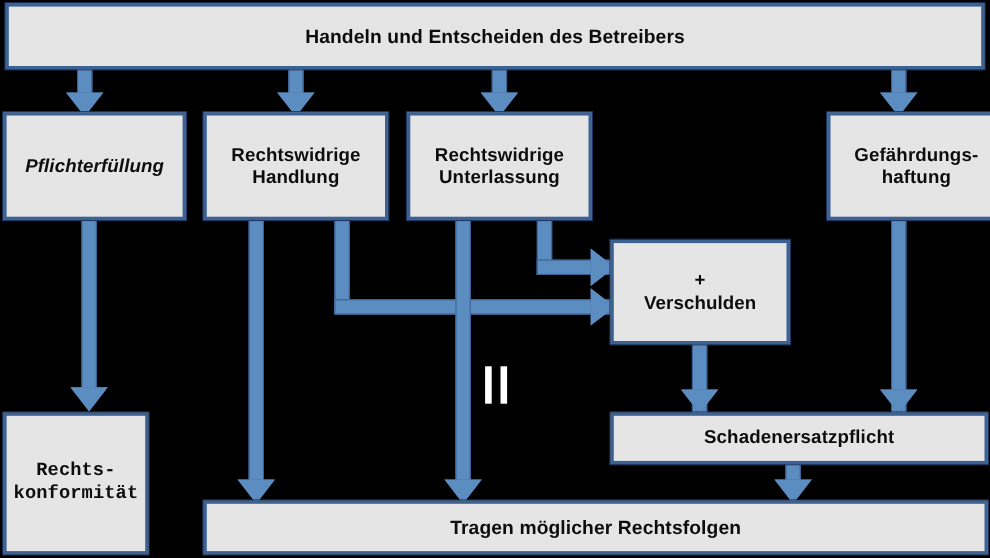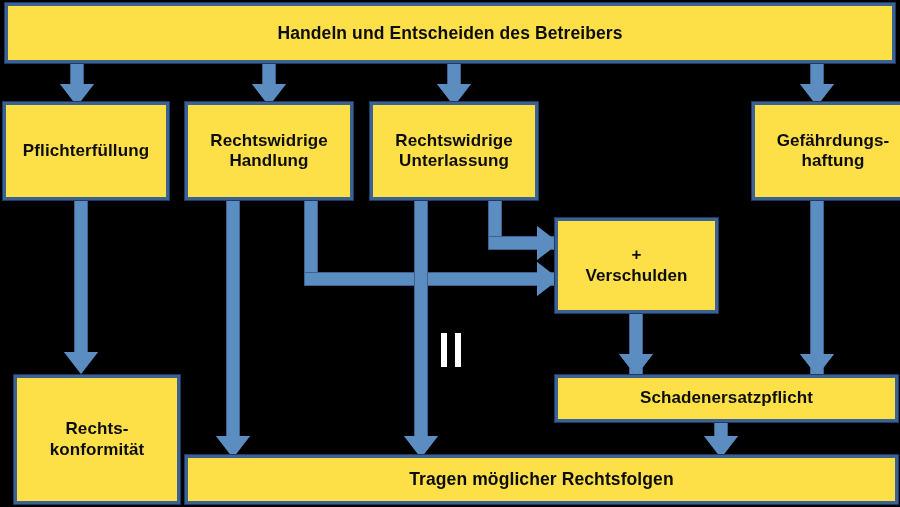--- a/index.html
+++ b/index.html
@@ -13,21 +13,21 @@
     height: 507px;
     background: #000000;
     overflow: hidden;
     font-family: "Liberation Sans", sans-serif;
   }
 
   
   .box {
     position: absolute;
     box-sizing: border-box;
-    background: #fde047;
+    background: #e5e5e5;
     border: 3px solid #3B6293;
     outline: 1px solid #1F3864;
     display: flex;
     align-items: center;
     justify-content: center;
     text-align: center;
     z-index: 5;
   }
   .box .label {
     color: #0D0D0D;
@@ -121,21 +121,21 @@
   <div class="conn vline" style="left:714px; top:420px; width:14px; height:26px;"></div>
   <div class="arrow-down" style="left:704px; top:436px;"></div>
 
   <div class="pause-mark" style="left:441px; top:333px; width:6px; height:34px;"></div>
   <div class="pause-mark" style="left:455px; top:333px; width:6px; height:34px;"></div>
 
   <div class="box wide" style="left:5px; top:3px; width:890px; height:60px;">
     <span class="label">Handeln und Entscheiden des Betreibers</span>
   </div>
 
-  <div class="box" style="left:3px; top:102px; width:166px; height:98px;">
+  <div class="box" style="left:3px; top:102px; width:166px; height:98px;font-style:italic;">
     <span class="label">Pflichterfüllung</span>
   </div>
 
   <div class="box" style="left:185px; top:102px; width:168px; height:98px;">
     <span class="label">Rechtswidrige
 Handlung</span>
   </div>
 
   <div class="box" style="left:370px; top:102px; width:168px; height:98px;">
     <span class="label">Rechtswidrige
@@ -145,21 +145,21 @@
   <div class="box" style="left:736px; top:102px; width:162px; height:98px;margin-left:16px;">
     <span class="label">Gefährdungs-
 haftung</span>
   </div>
 
   <div class="box" style="left:555px; top:218px; width:163px; height:95px;">
     <span class="label">+
 Verschulden</span>
   </div>
 
-  <div class="box" style="left:14px; top:375px; width:166px; height:129px;">
+  <div class="box" style="left:3px; top:375px; width:132px; height:129px;font-family:Liberation Mono, monospace;">
     <span class="label">Rechts-
 konformität</span>
   </div>
 
   <div class="box wide" style="left:185px; top:455px; width:713px; height:49px;">
     <span class="label">Tragen möglicher  Rechtsfolgen</span>
   </div>
 
   <div class="box" style="left:555px; top:375px; width:343px; height:47px;">
     <span class="label">Schadenersatzpflicht</span>

